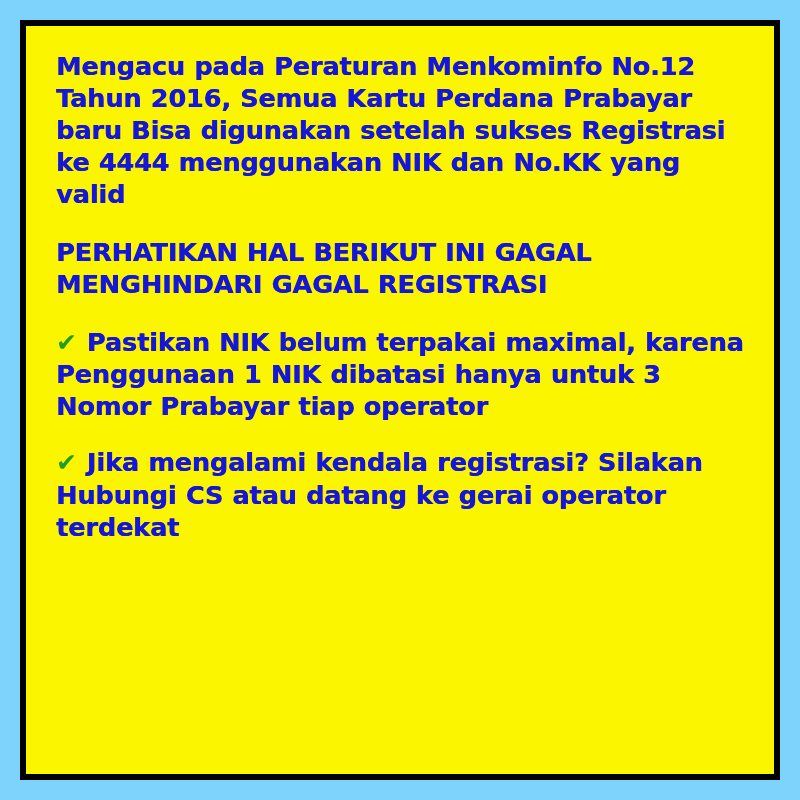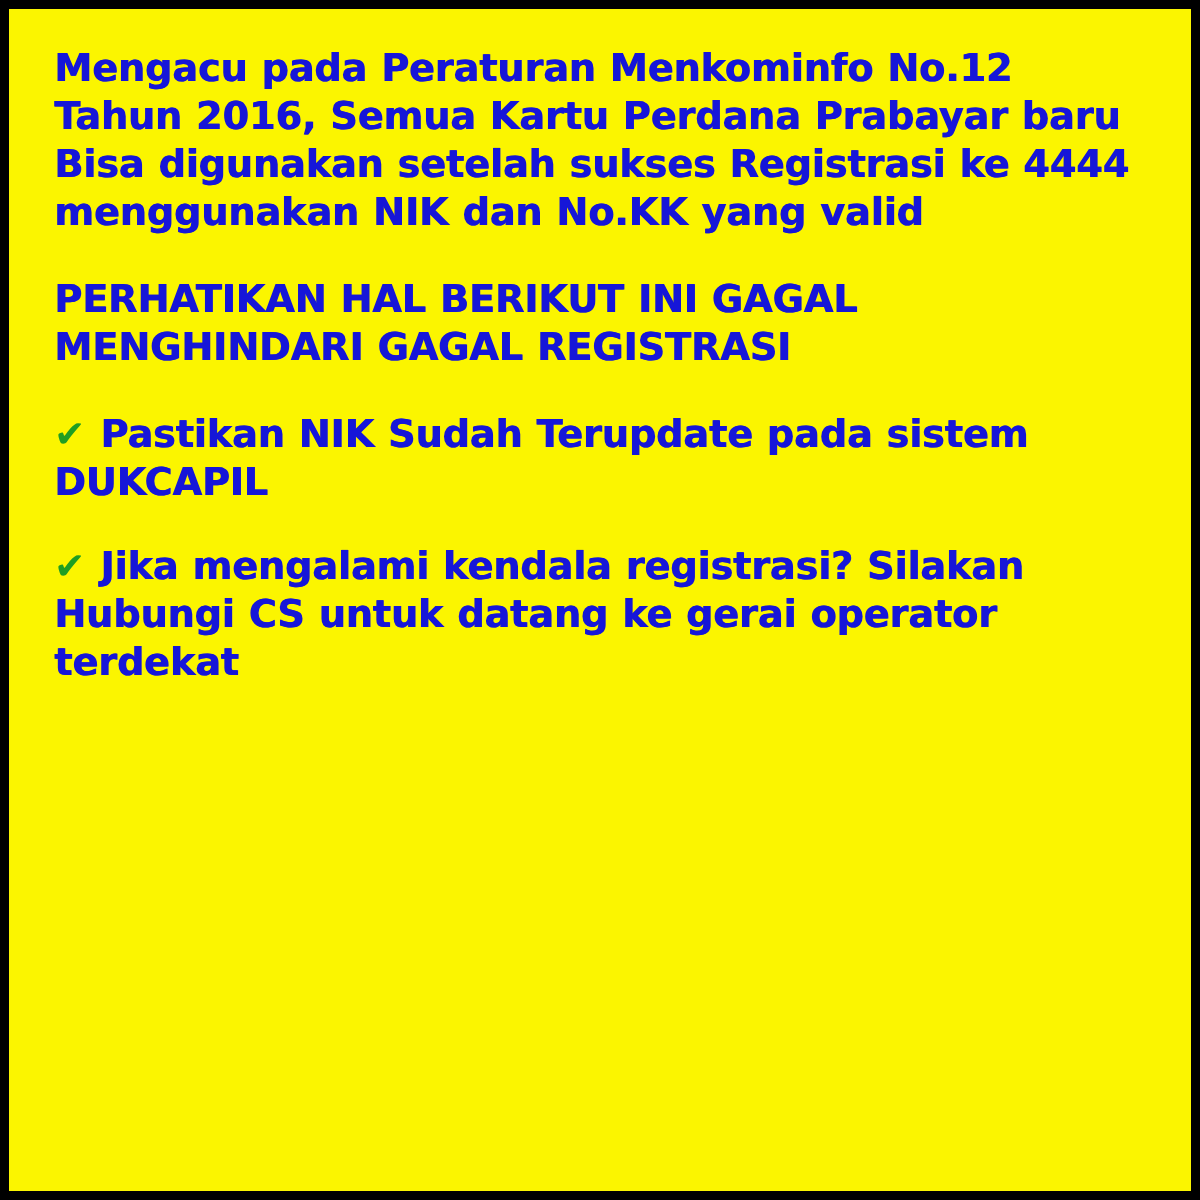--- a/index.html
+++ b/index.html
@@ -11,21 +11,21 @@
     width: 800px;
     height: 800px;
     overflow: hidden;
     font-family: "DejaVu Sans", sans-serif;
   }
   .poster {
     box-sizing: border-box;
     width: 800px;
     height: 800px;
     background: #7dd3fc;
-    padding: 0;
+    padding: 20px;
   }
   .poster-inner {
     box-sizing: border-box;
     width: 100%;
     height: 100%;
     background: #fbf500;
     border: 6px solid #000000;
     padding: 24px 26px 16px 30px;
     overflow: hidden;
   }
@@ -59,20 +59,20 @@
 </head>
 <body>
 
 <div class="poster">
   <div class="poster-inner">
 
     <p class="block intro">Mengacu pada Peraturan Menkominfo No.12 Tahun 2016, Semua Kartu Perdana Prabayar baru Bisa digunakan setelah sukses Registrasi ke 4444 menggunakan NIK dan No.KK yang valid</p>
 
     <p class="block caps">PERHATIKAN HAL BERIKUT INI GAGAL MENGHINDARI GAGAL REGISTRASI</p>
 
-
-    <p class="block"><span class="check">✔</span><span>Pastikan NIK Sudah Terupdate pada sistem DUKCAPIL</span></p>
+    <p class="block"><span class="check">✔</span><span>Pastikan NIK belum terpakai maximal, karena Penggunaan 1 NIK dibatasi hanya untuk 3 Nomor Prabayar tiap operator</span></p>
 
 
-    <p class="block"><span class="check">✔</span><span>Jika mengalami kendala registrasi? Silakan Hubungi CS untuk datang ke gerai operator terdekat</span></p>
+
+    <p class="block"><span class="check">✔</span><span>Jika mengalami kendala registrasi? Silakan Hubungi CS atau datang ke gerai operator terdekat</span></p>
 
   </div>
 </div>
 
 </body></html>

